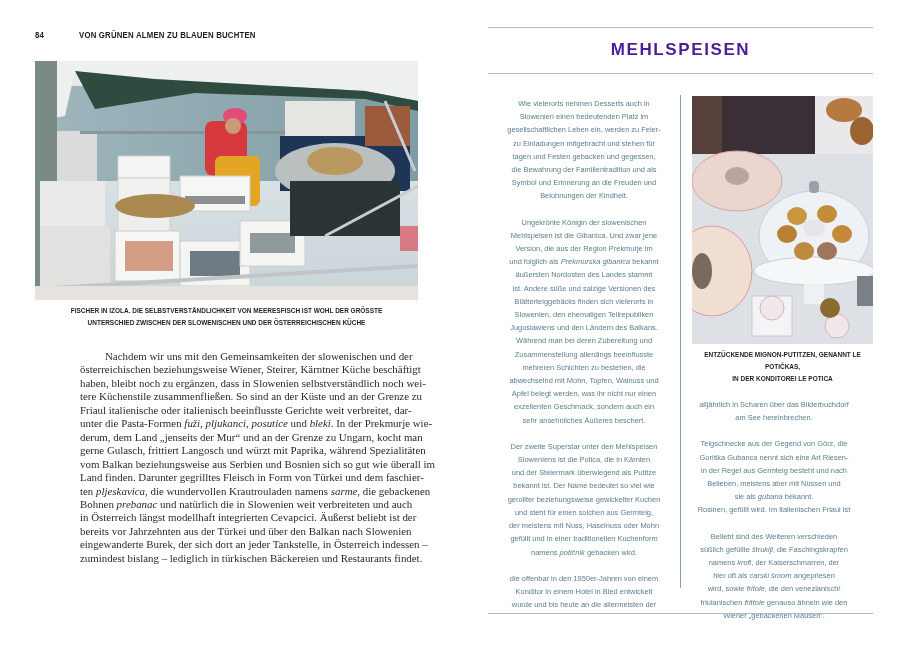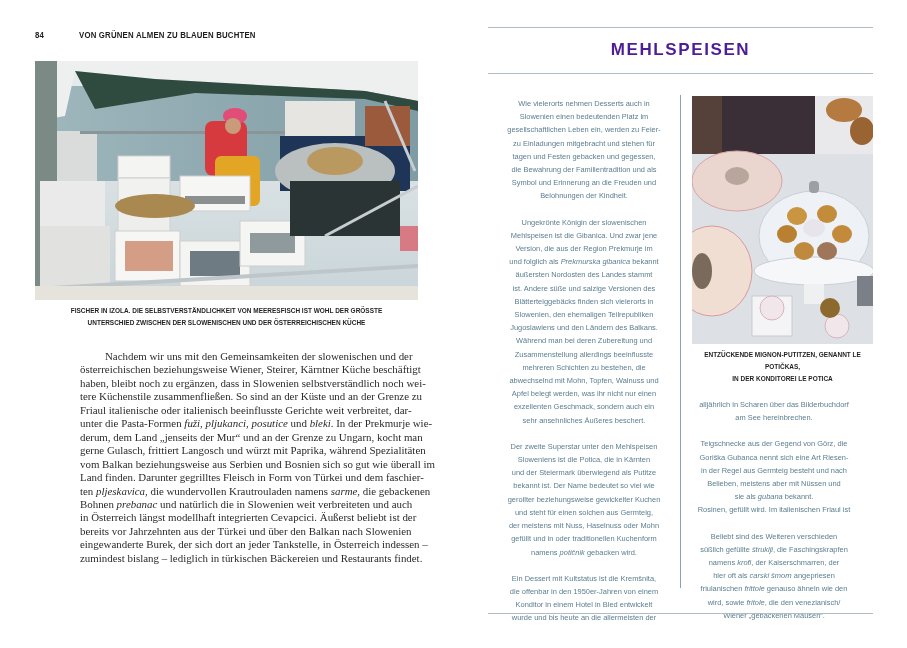--- a/index.html
+++ b/index.html
@@ -149,25 +149,24 @@
         <span class="ln">sehr ansehnliches Äußeres beschert.</span>
       </p>
       <p>
         <span class="ln">Der zweite Superstar unter den Mehlspeisen</span>
         <span class="ln">Sloweniens ist die Potica, die in Kärnten</span>
         <span class="ln">und der Steiermark überwiegend als Putitze</span>
         <span class="ln">bekannt ist. Der Name bedeutet so viel wie</span>
         <span class="ln">gerollter beziehungsweise gewickelter Kuchen</span>
         <span class="ln">und steht für einen solchen aus Germteig,</span>
         <span class="ln">der meistens mit Nuss, Haselnuss oder Mohn</span>
-        <span class="ln">gefüllt und in oder traditionellen Kuchenform</span>
+        <span class="ln">gefüllt und in einer traditionellen Kuchenform</span>
         <span class="ln">namens <i>potičnik</i> gebacken wird.</span>
       </p>
       <p>
-        <span class="ln">Ein Dessert mit Kultstatus ist die Kremšnita,</span>
         <span class="ln">die offenbar in den 1950er-Jahren von einem</span>
         <span class="ln">Konditor in einem Hotel in Bled entwickelt</span>
         <span class="ln">wurde und bis heute an die allermeisten der</span>
       </p>
     </div>
 
   <div class="abs vrule" style="left:680px; top:95px; height:493px;"></div>
 
   <div class="abs photo" style="left:692px; top:96px; width:181px; height:248px;">
     <svg width="181" height="248" viewBox="0 0 181 248">
@@ -220,20 +219,20 @@
         <span class="ln">in der Regel aus Germteig besteht und nach</span>
         <span class="ln">Belieben, meistens aber mit Nüssen und</span>
         <span class="ln">sie als <i>gubana</i> bekannt.</span>
         <span class="ln">Rosinen, gefüllt wird. Im italienischen Friaul ist</span>
       </p>
       <p>
         <span class="ln">Beliebt sind des Weiteren verschieden</span>
         <span class="ln">süßlich gefüllte <i>štruklji</i>, die Faschingskrapfen</span>
         <span class="ln">namens <i>krofi</i>, der Kaiserschmarren, der</span>
         <span class="ln">hier oft als <i>carski šmorn</i> angepriesen</span>
+        <span class="ln">wird, sowie <i>fritole</i>, die den venezianisch/</span>
         <span class="ln">friulanischen <i>frittole</i> genauso ähneln wie den</span>
-        <span class="ln">wird, sowie <i>fritole</i>, die den venezianisch/</span>
         <span class="ln">Wiener „gebackenen Mäusen“.</span>
       </p>
     </div>
 
   <div class="abs rule" style="left:488px; top:613px; width:385px;"></div>
 </div>
 
 </body></html>

